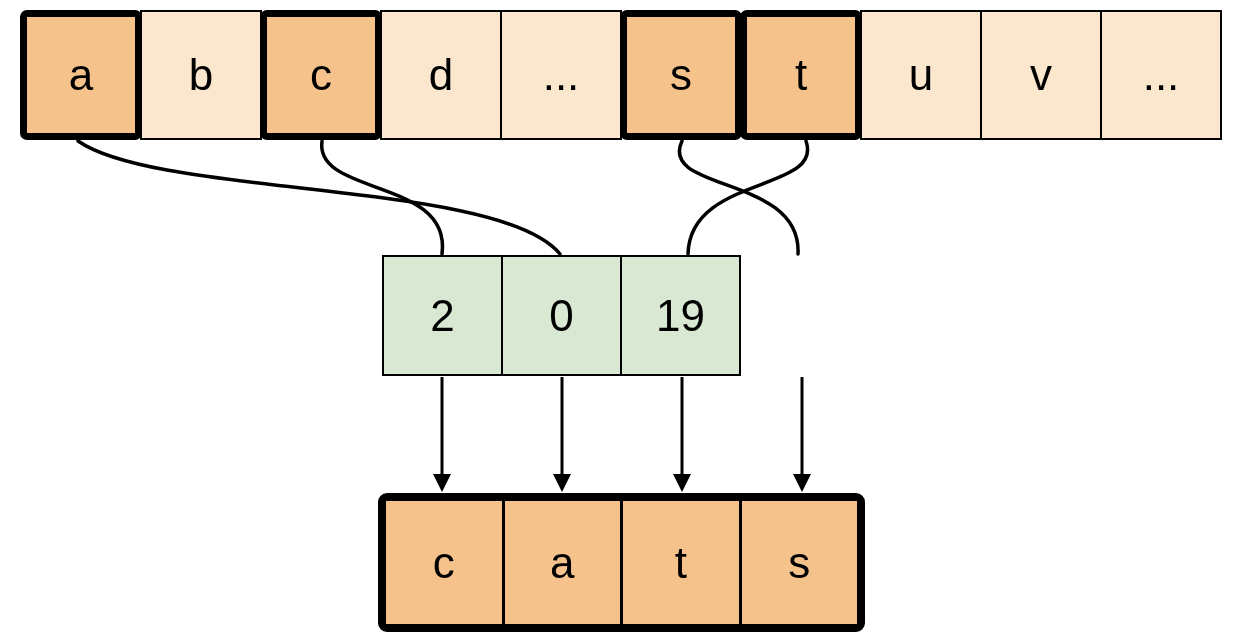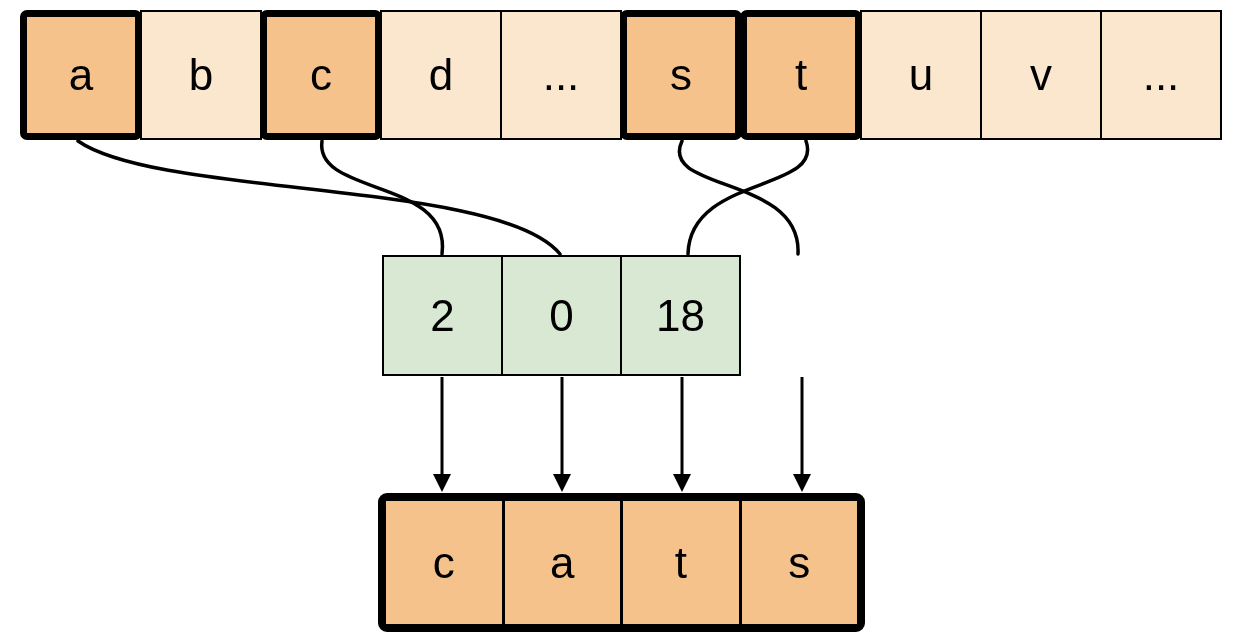--- a/index.html
+++ b/index.html
@@ -56,21 +56,21 @@
     <div class="cell hl">s</div>
     <div class="cell hl">t</div>
     <div class="cell">u</div>
     <div class="cell">v</div>
     <div class="cell">...</div>
   </div>
 
   <div class="row indices">
     <div class="cell">2</div>
     <div class="cell">0</div>
-    <div class="cell">18</div>
+    <div class="cell">19</div>
   </div>
 
   <div class="row output">
     <div class="cell">c</div>
     <div class="cell">a</div>
     <div class="cell">t</div>
     <div class="cell">s</div>
   </div>
 
   <svg class="overlay" width="1236" height="635" viewBox="0 0 1236 635">

